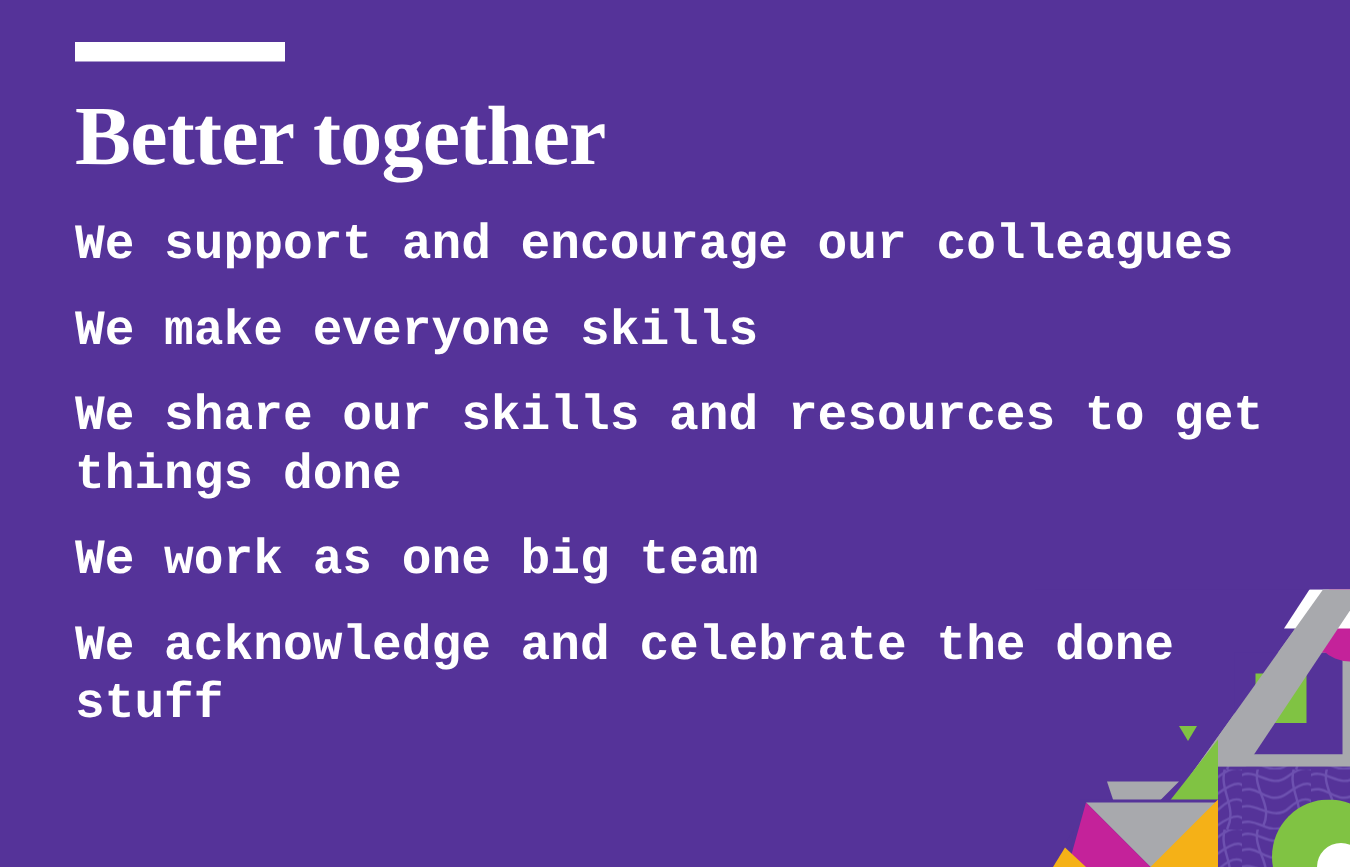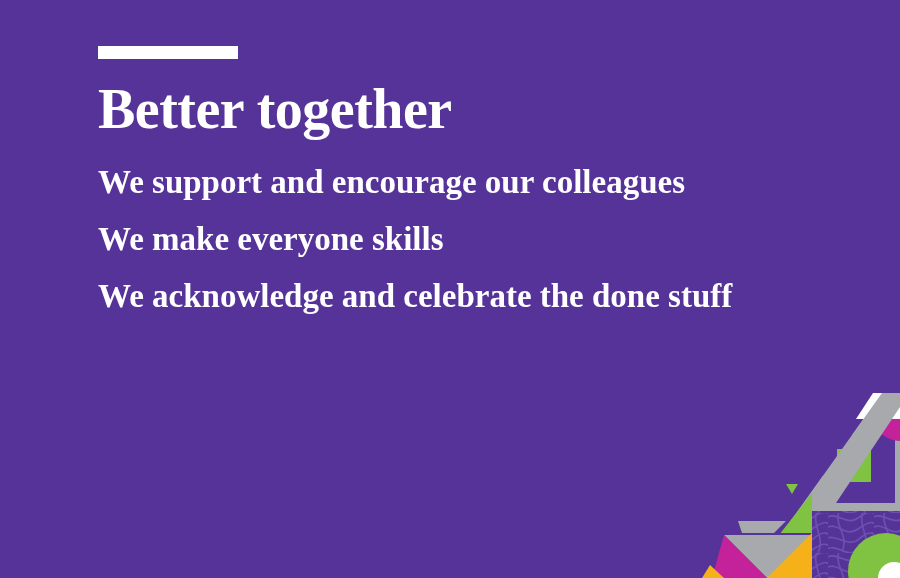--- a/index.html
+++ b/index.html
@@ -31,23 +31,22 @@
   #corner-graphic svg {
     display: block;
     width: 100%;
     height: 100%;
   }
 
   
   #content {
     position: absolute;
     left: 50px;
-    top: 46px;
+    top: 28px;
     right: 20px;
-    margin-left: 48px;
   }
 
   #accent-bar {
     width: 140px;
     height: 13px;
     background: #ffffff;
     margin-bottom: 22px;
   }
 
   #page-title {
@@ -57,20 +56,21 @@
     line-height: 1.0;
     letter-spacing: -0.5px;
     margin: 0 0 26px 0;
     white-space: nowrap;
   }
 
   #statements {
     list-style: none;
     margin: 0;
     padding: 0;
+    font-family: Liberation Mono, monospace;
   }
 
   .statement {
     color: #ffffff;
     font-size: 33px;
     font-weight: bold;
     line-height: 1.18;
     margin: 0 0 18px 0;
     max-width: 830px;
   }
@@ -146,17 +146,19 @@
 
   <div id="content">
 
     <div id="accent-bar"></div>
 
     <h1 id="page-title">Better together</h1>
 
     <ul id="statements">
       <li class="statement">We support and encourage our colleagues</li>
       <li class="statement">We make everyone skills</li>
+      <li class="statement">We share our skills and resources to get things done</li>
+      <li class="statement">We work as one big team</li>
       <li class="statement">We acknowledge and celebrate the done stuff</li>
     </ul>
 
   </div>
 </div>
 
 </body></html>

